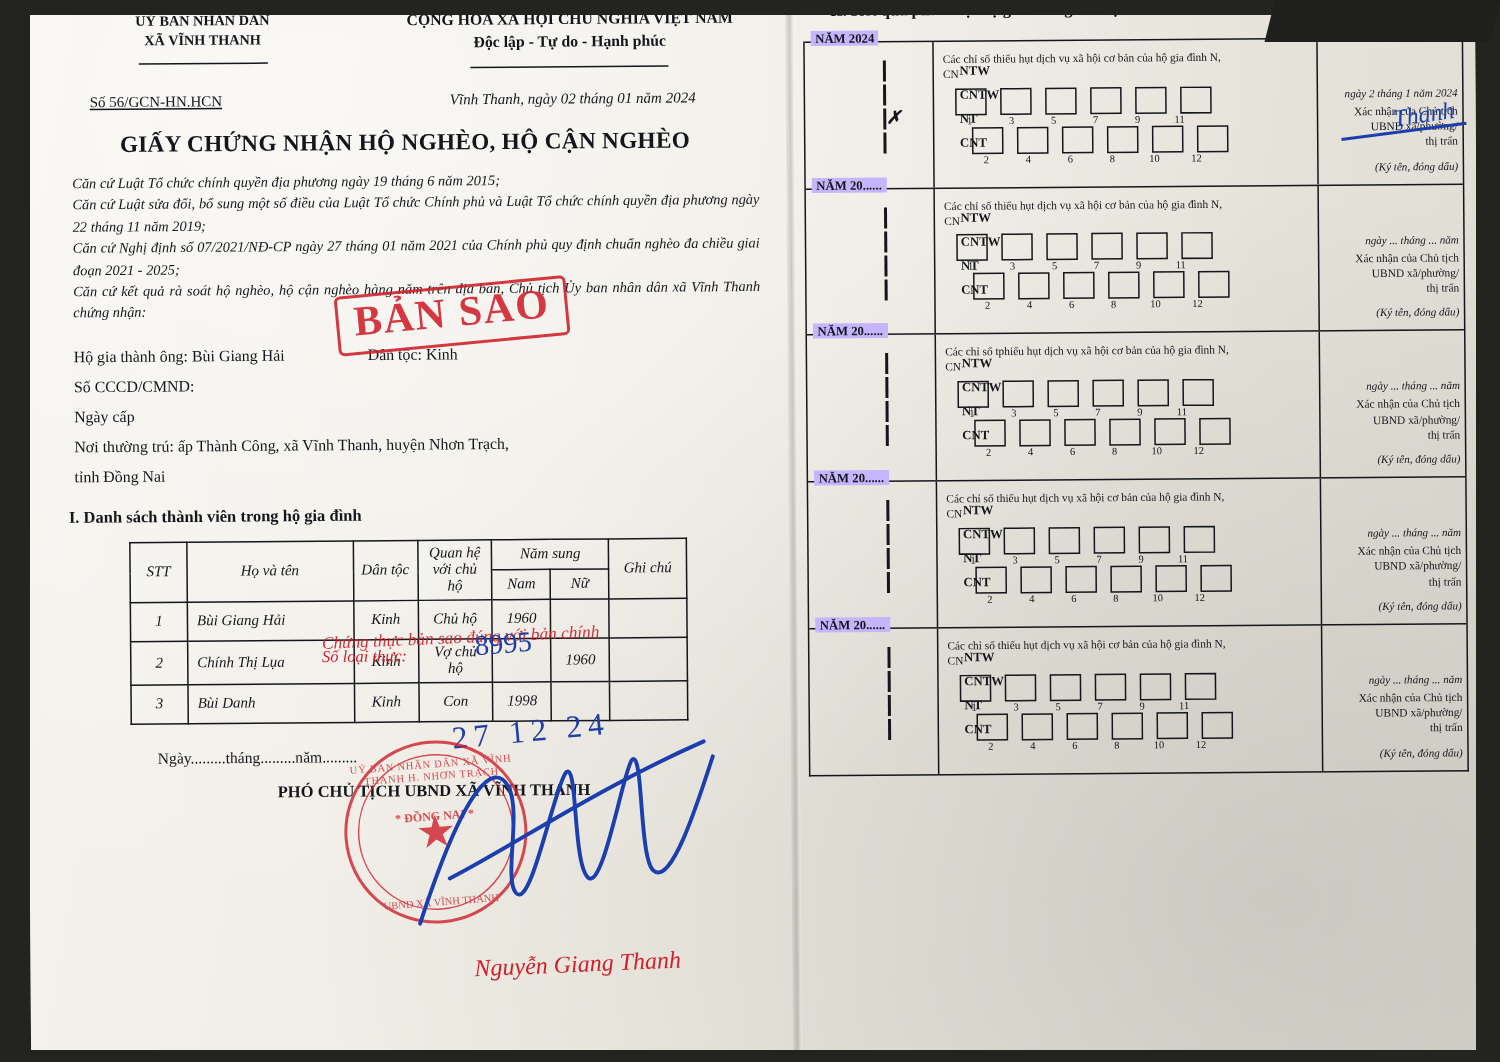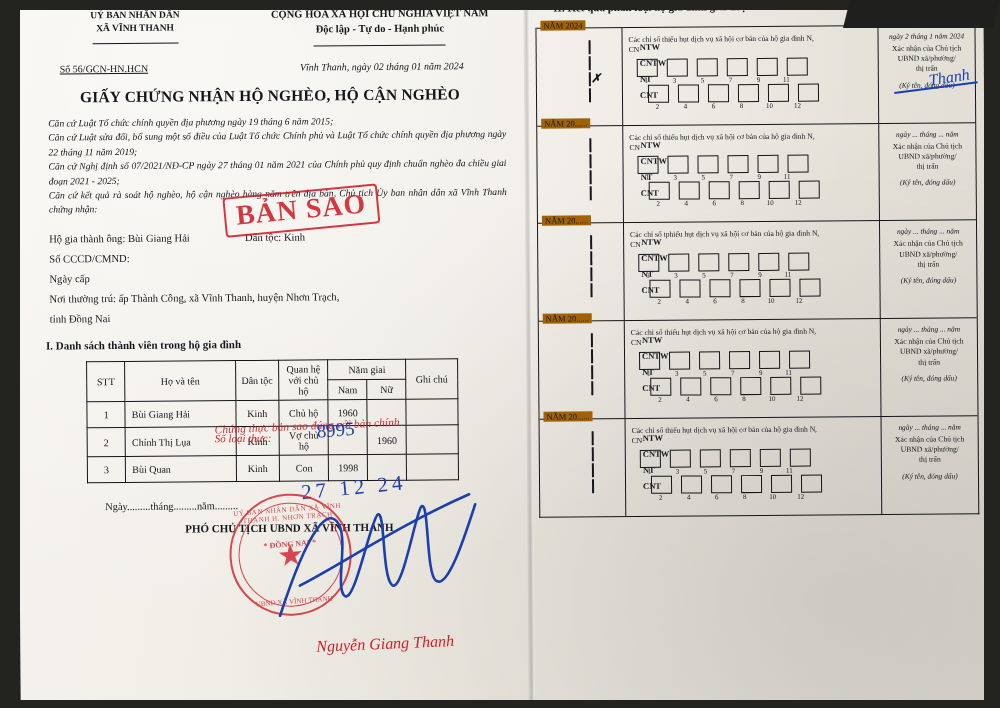--- a/index.html
+++ b/index.html
@@ -54,21 +54,21 @@
   }
   .legal{font-size:9.6px;line-height:1.5;font-style:italic;margin-top:10px;padding-left:18px;text-align:justify;padding-right:4px;}
   .legal div{margin-bottom:0px;}
   .certify{font-size:10.6px;margin-top:12px;padding-left:18px;line-height:1.9;}
   .certify .fl{display:flex;}
   .certify .fl .c1{min-width:196px;}
   .sect{font-weight:bold;font-size:11px;margin-top:10px;padding-left:14px;}
 
   
   table.members{border-collapse:collapse;margin:10px auto 0 auto;width:372px;font-size:10px;}
-  table.members th,table.members td{border:1px solid #14161c;padding:3px 4px;text-align:center;vertical-align:middle;}
+  table.members th,table.members td{border:1px solid #14161c;padding:3px 4px;text-align:center;vertical-align:middle;font-style:italic;}
   table.members th{font-weight:normal;}
   table.members td.name{text-align:left;padding-left:6px;}
   .r1{height:26px;}
 
   .bottom-lines{font-size:10.4px;margin-top:14px;padding-left:72px;line-height:1.9;}
   .pho{font-weight:bold;font-size:11px;text-align:center;margin-top:2px;padding-right:40px;}
   #bansao{
     position:absolute;left:207px;top:195px;
     font-size:28px;font-weight:bold;color:#cf1f2a;
     border:2px solid #cf1f2a;border-radius:4px;padding:1px 10px 3px 10px;
@@ -100,25 +100,25 @@
   #sig-svg{position:absolute;left:250px;top:470px;width:220px;height:180px;pointer-events:none;}
   #sig-svg path{fill:none;stroke:#1b3fae;stroke-width:2.6;stroke-linecap:round;}
 
   
   #right{position:absolute;left:514px;top:0;width:454px;height:716px;padding:8px 8px 0 6px;box-sizing:border-box;color:#14161c;}
   .r-title{display:flex;align-items:flex-start;justify-content:space-between;font-size:11px;font-weight:bold;}
   .r-title .t{padding-left:18px;}
   .mau{border:1px solid #14161c;padding:2px 10px;font-size:11px;font-weight:bold;white-space:nowrap;}
   .yeargrid{border:1px solid #14161c;border-top:none;}
   .ybox{position:relative;border-top:1px solid #14161c;}
-  .ylabel{position:absolute;left:4px;top:-8px;background:#a16207;font-size:8.5px;padding:0 3px;font-weight:normal;}
+  .ylabel{position:absolute;left:4px;top:-8px;background:#c4b5fd;font-size:8.5px;padding:0 3px;font-weight:bold;}
   .ygrid{display:grid;grid-template-columns:86px 1fr 96px;}
   .colA{border-right:1px solid #14161c;padding:10px 2px 4px 2px;}
   .colB{border-right:1px solid #14161c;padding:7px 4px 4px 6px;position:relative;}
-  .colC{padding:6px 3px 3px 3px;text-align:center;font-size:7.6px;line-height:1.35;}
+  .colC{padding:6px 3px 3px 3px;text-align:right;font-size:7.6px;line-height:1.35;margin-top:26px;}
   .arow{display:flex;align-items:center;gap:5px;margin:2px 0 2px 6px;}
   .chk{width:15px;height:12px;border:1px solid #14161c;display:inline-block;position:relative;}
   .arow span{font-size:8.5px;font-weight:bold;margin-left:44px;}
   .bdesc{font-size:7.6px;line-height:1.3;}
   .cells{position:relative;margin-top:3px;height:62px;}
   .cellrow{display:flex;gap:9px;margin-left:8px;}
   .cell{width:19px;height:16px;border:1px solid #14161c;}
   .numrow{display:flex;gap:9px;margin-left:8px;font-size:7px;}
   .numrow i{width:19px;text-align:center;font-style:normal;}
   .numrow.odd{margin-left:8px;}
@@ -183,21 +183,21 @@
 
     <div class="sect">I. Danh sách thành viên trong hộ gia đình</div>
 
     <table class="members">
       <tbody>
           <tr>
         <th rowspan="2" style="width:34px">STT</th>
         <th rowspan="2" style="width:132px">Họ và tên</th>
         <th rowspan="2" style="width:40px">Dân tộc</th>
         <th rowspan="2" style="width:48px">Quan hệ với chủ hộ</th>
-        <th colspan="2" style="width:68px">Năm giai</th>
+        <th colspan="2" style="width:68px">Năm sung</th>
         <th rowspan="2" style="width:54px">Ghi chú</th>
       </tr>
       <tr>
         <th style="width:34px">Nam</th>
         <th style="width:34px">Nữ</th>
       </tr>
       <tr class="r1">
         <td>1</td>
         <td class="name">Bùi Giang Hải</td>
         <td>Kinh</td>
@@ -210,21 +210,21 @@
         <td>2</td>
         <td class="name">Chính Thị Lụa</td>
         <td>Kinh</td>
         <td>Vợ chủ hộ</td>
         <td></td>
         <td>1960</td>
         <td></td>
       </tr>
       <tr class="r1">
         <td>3</td>
-        <td class="name">Bùi Quan</td>
+        <td class="name">Bùi Danh</td>
         <td>Kinh</td>
         <td>Con</td>
         <td>1998</td>
         <td></td>
         <td></td>
       </tr>
     </tbody>
       </table>
 
     <div class="bottom-lines">

